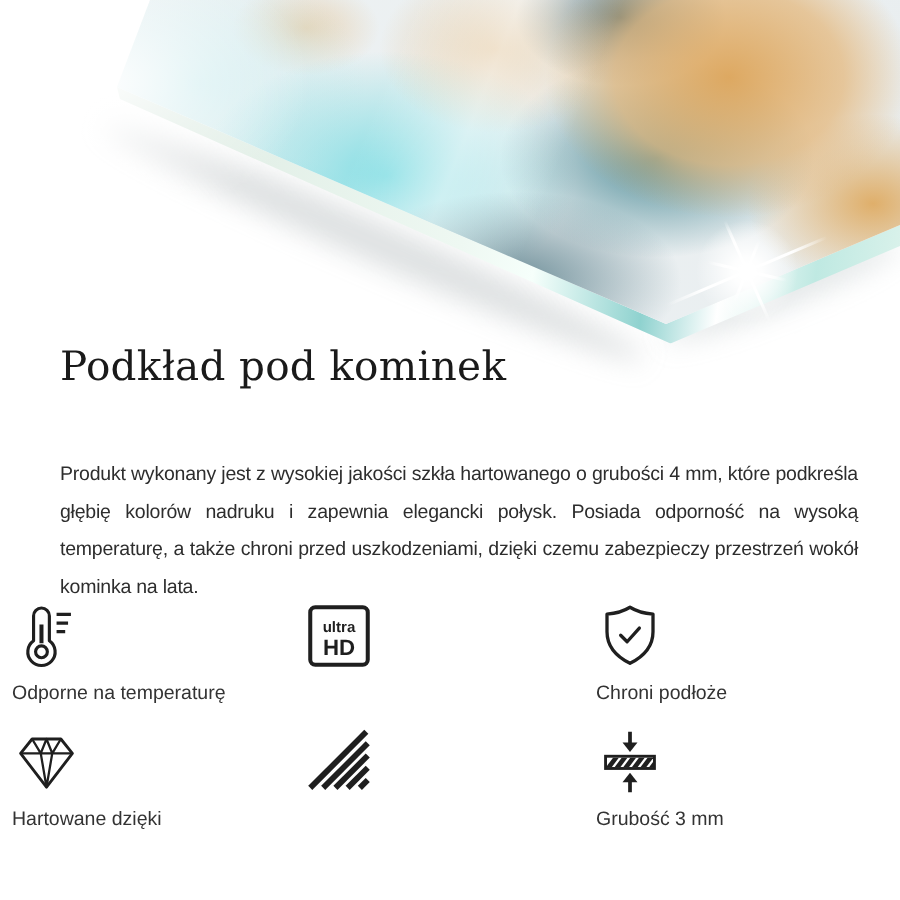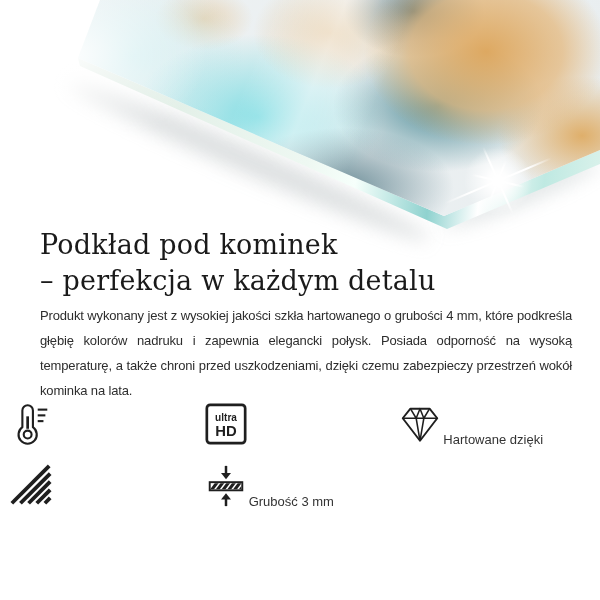--- a/index.html
+++ b/index.html
@@ -52,21 +52,21 @@
          font-family:"DejaVu Serif",serif;font-size:27px;line-height:36px;
          color:#1a1a1a;letter-spacing:.2px;}
   .title span{display:block;}
   .desc{position:absolute;left:40px;top:303px;width:532px;margin:0;
         font-size:13px;line-height:25px;letter-spacing:-.15px;
         color:#2d2d2d;text-align:justify;}
 
   
   .features{position:absolute;left:8px;right:8px;top:401px;
             display:grid;grid-template-columns:1fr 1fr 1fr;row-gap:16px;}
-  .feature{display:flex;flex-direction:row;align-items:flex-end;}
+  .feature{display:flex;flex-direction:column;align-items:flex-start;}
   .feature .icon{width:46px;height:46px;}
   .feature .icon svg{width:100%;height:100%;display:block;}
   .feature .label{margin-top:7px;font-size:13px;color:#333;white-space:nowrap;}
   .icon text{font-family:"Liberation Sans",sans-serif;font-weight:700;fill:#1f1f1f;}
 </style>
 </head>
 <body>
 
 <div class="page">
 
@@ -79,50 +79,59 @@
     <div class="sparkle">
       <i class="r1"></i>
         <i class="r2"></i>
         <i class="r3"></i>
         <i class="r4"></i>
     </div>
   </section>
 
   <h1 class="title">
     <span>Podkład pod kominek</span>
-    <span>– perfekcja w każdym detalu</span>
   </h1>
 
   <p class="desc">Produkt wykonany jest z wysokiej jakości szkła hartowanego o grubości 4 mm, które podkreśla głębię kolorów nadruku i zapewnia elegancki połysk. Posiada odporność na wysoką temperaturę, a także chroni przed uszkodzeniami, dzięki czemu zabezpieczy przestrzeń wokół kominka na lata.</p>
 
   <div class="features">
 
     <div class="feature">
       <div class="icon">
         <svg viewBox="0 0 48 48">
           <path d="M15,10 a5.5,5.5 0 0 1 11,0 v17.3 a9.5,9.5 0 1 1 -11,0 Z" fill="none" stroke="#1f1f1f" stroke-width="2.2" stroke-linejoin="round"></path>
           <circle cx="20.5" cy="35" r="4.1" fill="none" stroke="#1f1f1f" stroke-width="2.2"></circle>
           <line x1="20.5" y1="16" x2="20.5" y2="29" stroke="#1f1f1f" stroke-width="2.8"></line>
           <line x1="31" y1="9" x2="41" y2="9" stroke="#1f1f1f" stroke-width="2.2"></line>
           <line x1="31" y1="15" x2="39" y2="15" stroke="#1f1f1f" stroke-width="2.2"></line>
           <line x1="31" y1="21" x2="37" y2="21" stroke="#1f1f1f" stroke-width="2.2"></line>
         </svg>
       </div>
+      <div class="label">Odporne na temperaturę</div>
     </div>
 
     <div class="feature">
       <div class="icon">
         <svg viewBox="0 0 48 48">
           <rect x="4" y="4" width="40" height="40" rx="3.5" fill="none" stroke="#1f1f1f" stroke-width="2.8"></rect>
           <text x="24" y="21" font-size="10.5" text-anchor="middle">ultra</text>
           <text x="24" y="37" font-size="15.5" text-anchor="middle">HD</text>
         </svg>
       </div>
     </div>
 
+    <div class="feature">
+      <div class="icon">
+        <svg viewBox="0 0 48 48">
+          <path d="M24,4 C28.5,6.8 33.8,8.3 40,8.8 V21 C40,31.6 33.4,38.3 24,43 C14.6,38.3 8,31.6 8,21 V8.8 C14.2,8.3 19.5,6.8 24,4 Z" fill="none" stroke="#1f1f1f" stroke-width="2.3" stroke-linejoin="round"></path>
+          <path d="M17.5,23.5 L22,28 L30.5,18.5" fill="none" stroke="#1f1f1f" stroke-width="2.3" stroke-linecap="round" stroke-linejoin="round"></path>
+        </svg>
+      </div>
+      <div class="label">Chroni podłoże</div>
+    </div>
 
     <div class="feature">
       <div class="icon">
         <svg viewBox="0 0 48 48">
           <path d="M14,8 H34 L42,18 L24,41.5 L6,18 Z" fill="none" stroke="#1f1f1f" stroke-width="2" stroke-linejoin="round"></path>
           <path d="M6,18 H42 M14,8 L20,18 L24,8 L28,18 L34,8 M20,18 L24,41.5 M28,18 L24,41.5" fill="none" stroke="#1f1f1f" stroke-width="1.6" stroke-linejoin="round"></path>
         </svg>
       </div>
       <div class="label">Hartowane dzięki</div>
     </div>

